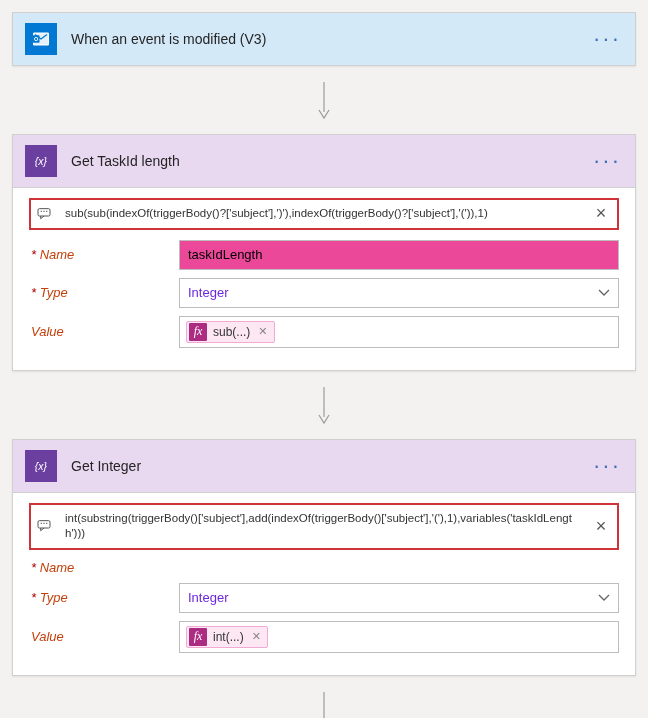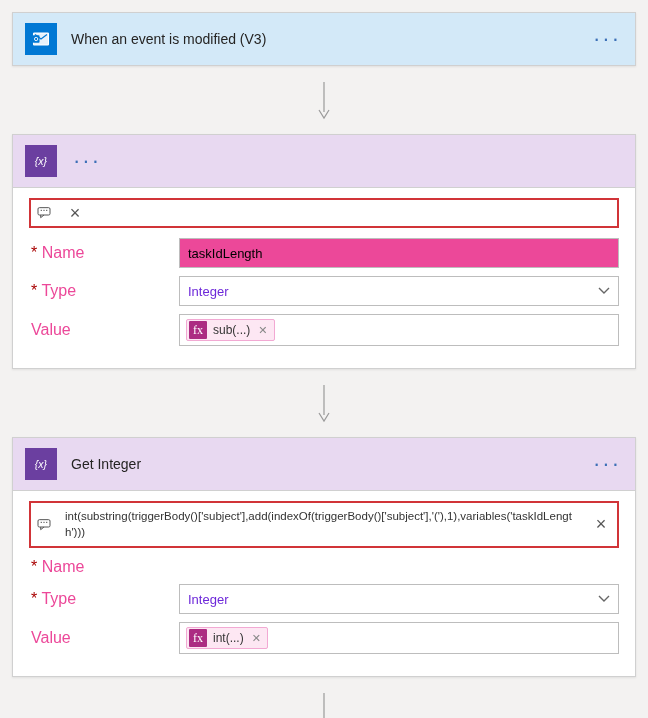--- a/index.html
+++ b/index.html
@@ -15,28 +15,28 @@
   .card-title { flex: 1; font-size: 14px; color: #252423; }
   .ellipsis { color: #3b6fb6; font-size: 22px; letter-spacing: 2px; cursor: pointer; line-height: 10px; padding: 4px 2px; }
   .card-body { border-top: 1px solid #d0d0d0; padding: 10px 16px 14px 16px; }
   .expr-row { display: flex; align-items: center; gap: 10px; margin-bottom: 10px; border: 1px solid #ccc; padding: 2px 6px 2px 2px; }
   .expr-row.highlight { border: 2px solid #d13438; }
   .expr-icon { width: 22px; height: 22px; display: flex; align-items: center; justify-content: center; color: #555; flex-shrink: 0; }
   .expr-icon svg { width: 16px; height: 16px; fill: none; stroke: #555; stroke-width: 1.5; }
   .expr-text { flex: 1; font-size: 11.5px; color: #333; word-break: break-all; padding: 4px 0; line-height: 1.35; }
   .close-x { width: 20px; text-align: center; color: #555; font-size: 18px; cursor: pointer; flex-shrink: 0; }
   .field-row { display: flex; align-items: center; margin-bottom: 8px; }
-  .field-label { width: 150px; font-size: 16px; color: #ec4899; padding-left: 2px; }
+  .field-label { width: 150px; font-size: 13px; color: #c2410c; padding-left: 2px; font-style: italic; }
   .field-label.req::before { content: "* "; color: #a80000; }
   .field-input { flex: 1; border: 1px solid #bdbdbd; background: #ec4899; height: 30px; padding: 4px 8px; font-size: 13px; }
   .field-select { flex: 1; border: 1px solid #bdbdbd; background: #fff; height: 30px; display: flex; align-items: center; padding: 0 8px; font-size: 13px; color: #6d28d9; justify-content: space-between; }
   .field-select svg { width: 12px; height: 12px; fill: #666; }
   .pill-wrap { flex: 1; border: 1px solid #bdbdbd; background: #fff; height: 32px; display: flex; align-items: center; padding: 0 6px; gap: 6px; }
   .pill { display: inline-flex; align-items: center; background: #fde7f3; border: 1px solid #f2a9d3; border-radius: 2px; padding: 2px 6px 2px 2px; font-size: 12px; color: #333; gap: 6px; height: 22px; }
-  .pill-icon { background: #ac2c82; color: #fff; font-family: Georgia, serif; font-size: 12px; width: 18px; height: 18px; display: flex; align-items: center; justify-content: center; border-radius: 1px; }
+  .pill-icon { background: #ac2c82; color: #fff; font-style: italic; font-family: Georgia, serif; font-size: 12px; width: 18px; height: 18px; display: flex; align-items: center; justify-content: center; border-radius: 1px; }
   .pill-x { color: #888; font-size: 11px; margin-left: 2px; cursor: pointer; }
   .arrow-gap { text-align: center; padding: 8px 0 10px 0; }
   .arrow-gap svg { width: 14px; height: 38px; stroke: #9a9a9a; stroke-width: 1.2; fill: none; }
 </style>
 </head>
 <body>
 
 <div class="card card-blue">
   <div class="card-header">
     <div class="icon-box icon-blue">
@@ -60,33 +60,35 @@
     </svg>
 </div>
 
 <div class="card card-purple">
   <div class="card-header">
     <div class="icon-box icon-purple">
       <svg viewBox="0 0 24 24">
           <text x="12" y="17" text-anchor="middle" font-size="14" fill="#fff" font-style="italic" font-family="Georgia">{x}</text>
         </svg>
     </div>
+    <div class="card-title">Get TaskId length</div>
     <div class="ellipsis">···</div>
   </div>
   <div class="card-body">
     <div class="expr-row highlight">
       <div class="expr-icon">
         <svg viewBox="0 0 24 24">
             <rect x="3" y="4" width="18" height="11" rx="2"></rect>
             <path d="M7 15l0 4 5-4"></path>
             <line x1="7" y1="8" x2="9" y2="8"></line>
             <line x1="11" y1="8" x2="13" y2="8"></line>
             <line x1="15" y1="8" x2="17" y2="8"></line>
           </svg>
       </div>
+      <div class="expr-text">sub(sub(indexOf(triggerBody()?['subject'],')'),indexOf(triggerBody()?['subject'],'(')),1)</div>
       <div class="close-x">×</div>
     </div>
 
     <div class="field-row">
       <div class="field-label req">Name</div>
       <input class="field-input" value="taskIdLength" style="">
     </div>
 
     <div class="field-row">
       <div class="field-label req">Type</div>

